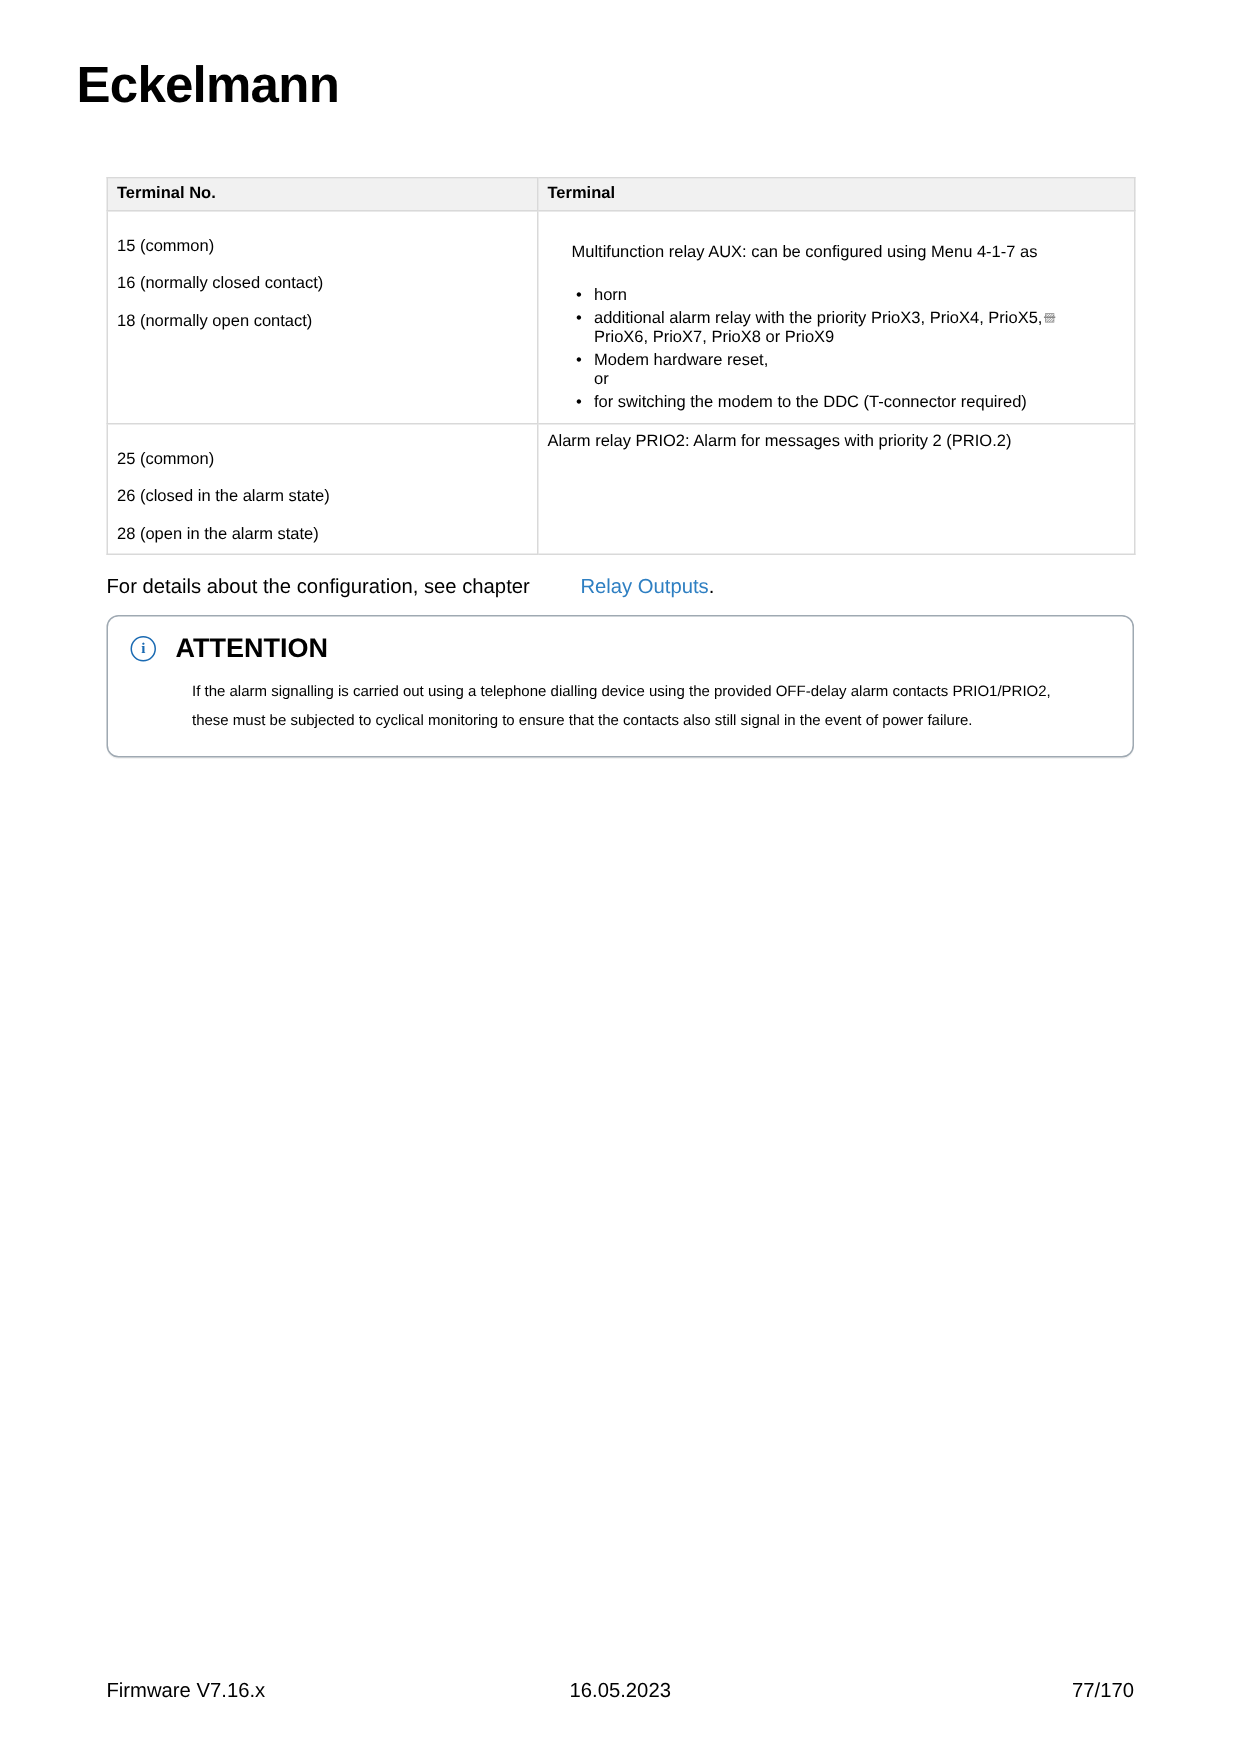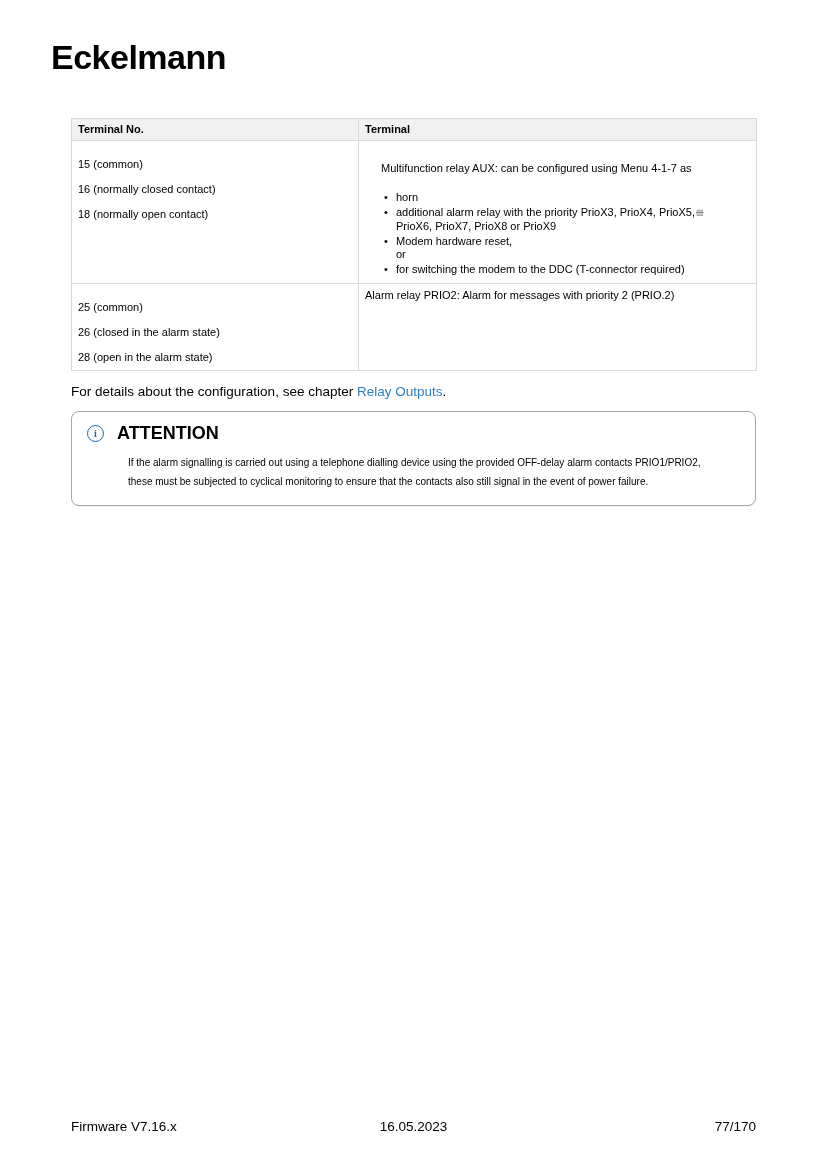--- a/index.html
+++ b/index.html
@@ -43,21 +43,21 @@
   .bullet-text { flex:1; }
   .missing-glyph {
     display:inline-block; font-size:8px; color:#888;
     transform:translateY(-1px); margin-left:1px;
     text-decoration:line-through;
   }
 
   .note-line {
     margin:12px 0 0 0; font-size:13.5px; line-height:17px;
   }
-  .note-link { color:#2e7fc2; text-decoration:none; cursor:pointer; }
+  .note-link { color:#2e7fc2; text-decoration:none; cursor:pointer;margin-left:30px; }
 
   .attention-box {
     margin-top:11px;
     border:1px solid #9fa9b2;
     border-radius:8px;
     padding:11px 16px 14px 15px;
     background:#ffffff;
     box-shadow:0 1px 0 rgba(0,0,0,0.05);
   }
   .attention-header { display:flex; align-items:center; gap:13px; }

